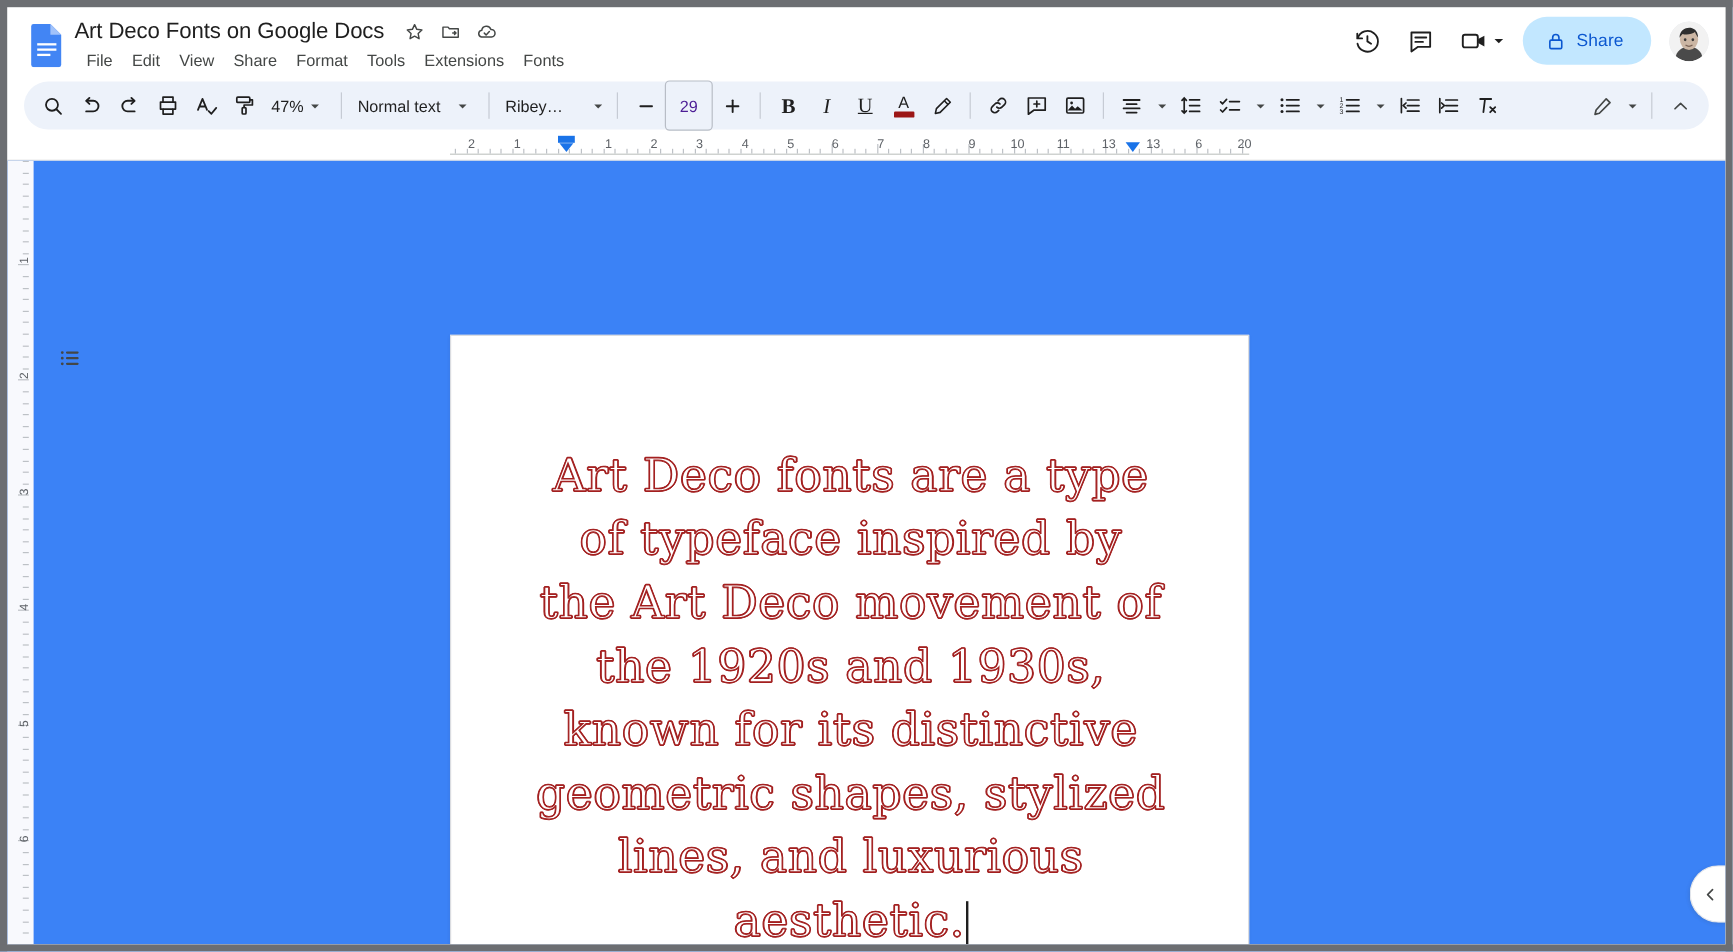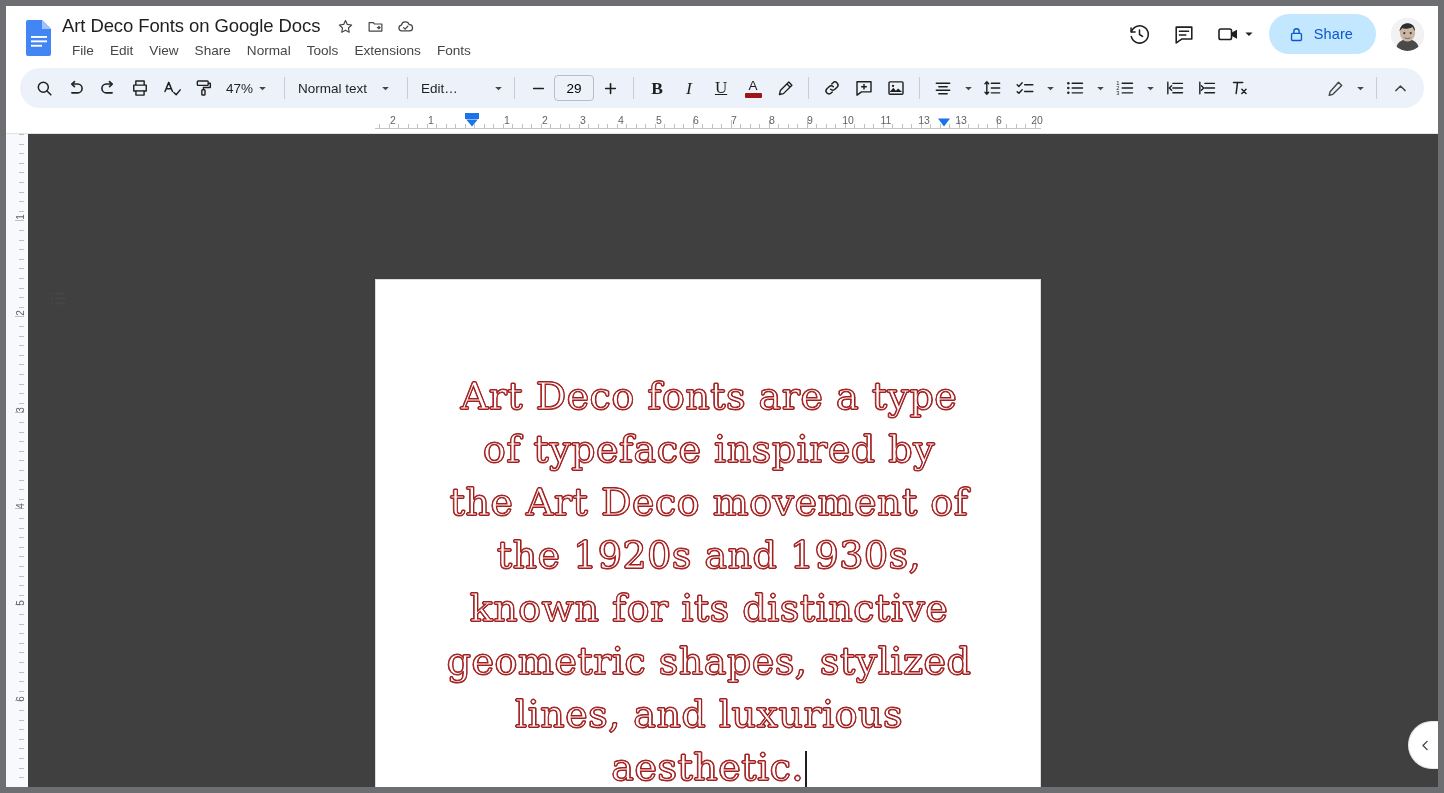--- a/index.html
+++ b/index.html
@@ -51,38 +51,38 @@
     display:flex; align-items:center; padding:0 8px;
   }
   .tb { width:32px; height:30px; border-radius:4px; display:flex; align-items:center; justify-content:center; cursor:pointer; flex:none; }
   .tb-sep { width:1px; height:22px; background:#c6cbd4; margin:0 7px; flex:none; }
   .tb-text { display:flex; align-items:center; height:30px; padding:0 6px; border-radius:4px; cursor:pointer; font-size:13.5px; color:#1f1f1f; flex:none; }
   .caret { width:18px; height:30px; display:flex; align-items:center; justify-content:center; cursor:pointer; flex:none; }
   .zoom-box { display:flex; align-items:center; }
   .style-box { width:108px; justify-content:flex-start; }
   .font-box { width:74px; justify-content:flex-start; overflow:hidden; white-space:nowrap; }
   .fsize {
-    width:40px; height:26px; border:1px solid #b8bdc6; border-radius:4px; background:#edf2fa;
-    display:flex; align-items:center; justify-content:center; font-size:13.5px; color:#000000; cursor:text; flex:none;
+    width:40px; height:42px; border:1px solid #b8bdc6; border-radius:4px; background:#edf2fa;
+    display:flex; align-items:center; justify-content:center; font-size:13.5px; color:#4c1d95; cursor:text; flex:none;
   }
   .tb-spacer { flex:1 1 auto; }
   .pen-group { display:flex; align-items:center; }
 
   
   .ruler-row { position:relative; height:22px; background:#ffffff; }
   .hruler { position:absolute; left:369px; top:0; width:666px; height:22px; }
   .ruler-track { position:absolute; left:0; right:0; bottom:5px; height:1px; background:#c4c7c5; }
   .rt { position:absolute; bottom:6px; width:1px; background:#bdc1c6; }
   .rt.major { height:8px; }
   .rt.minor { height:4px; }
   .rnum { position:absolute; bottom:8px; font-size:10.5px; color:#5f6368; transform:translateX(-50%); }
   .hr-line { position:absolute; left:0; top:21px; width:1432px; height:1px; background:#e3e3e3; }
 
   
-  .canvas { position:relative; height:653px; background:#404040; overflow:hidden; }
+  .canvas { position:relative; height:653px; background:#3b82f6; overflow:hidden; }
   .vruler { position:absolute; left:0; top:0; width:22px; height:653px; background:#f8f9fd; }
   .vt { position:absolute; right:4px; height:1px; background:#bdc1c6; }
   .vt.major { width:9px; }
   .vt.minor { width:5px; }
   .vnum { position:absolute; right:4px; font-size:10px; color:#5f6368; transform:translateY(-50%) rotate(-90deg); transform-origin:center; }
   .outline-btn { position:absolute; left:38px; top:150px; width:28px; height:28px; display:flex; align-items:center; justify-content:center; border-radius:50%; cursor:pointer; }
 
   .page {
     position:absolute; left:369px; top:145px; width:666px; height:520px;
     background:#ffffff; border:1px solid #dadce0;
@@ -161,21 +161,21 @@
           </svg>
         </div>
       </div>
     </div>
 
     <div class="menubar">
       <div class="menu-item">File</div>
       <div class="menu-item">Edit</div>
       <div class="menu-item">View</div>
       <div class="menu-item">Share</div>
-      <div class="menu-item">Normal</div>
+      <div class="menu-item">Format</div>
       <div class="menu-item">Tools</div>
       <div class="menu-item">Extensions</div>
       <div class="menu-item">Fonts</div>
     </div>
 
     <div class="header-right">
       <div class="hr-icon">
         <svg width="23" height="23" viewBox="0 0 24 24" fill="none" stroke="#1f1f1f" stroke-width="1.6" stroke-linecap="round" stroke-linejoin="round">
           <path d="M3.2 9.4V5.2M3.2 9.4h4.2"></path>
           <path d="M3.6 9.2A9 9 0 1 1 3.4 14"></path>
@@ -283,21 +283,21 @@
         <span class="caret" style="margin-left:auto">
           <svg width="11" height="11" viewBox="0 0 12 12">
               <path d="M2.4 4.4L6 8l3.6-3.6z" fill="#444746"></path>
             </svg>
         </span>
       </div>
 
       <div class="tb-sep"></div>
 
       <div class="tb-text font-box">
-        <span>Edit…</span>
+        <span>Ribey…</span>
       </div>
       <span class="caret">
         <svg width="11" height="11" viewBox="0 0 12 12">
             <path d="M2.4 4.4L6 8l3.6-3.6z" fill="#444746"></path>
           </svg>
       </span>
 
       <div class="tb-sep"></div>
 
       <div class="tb">

